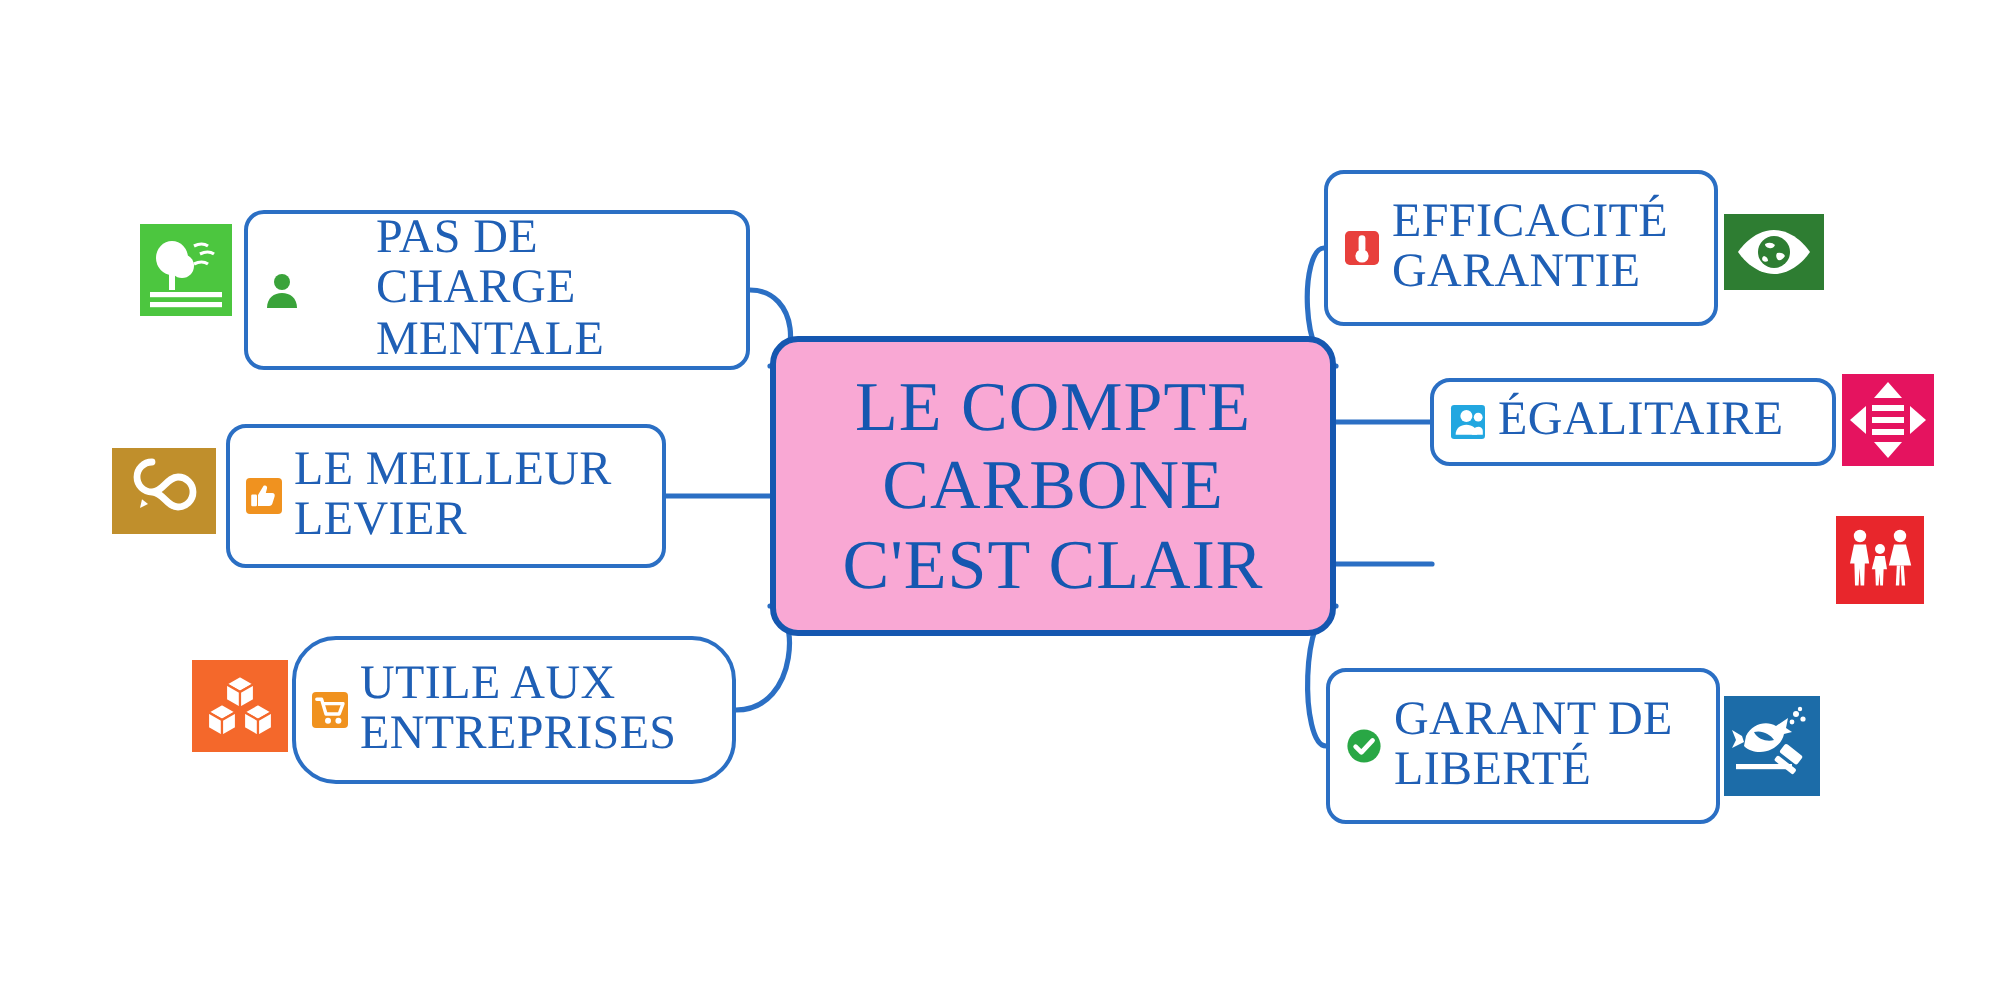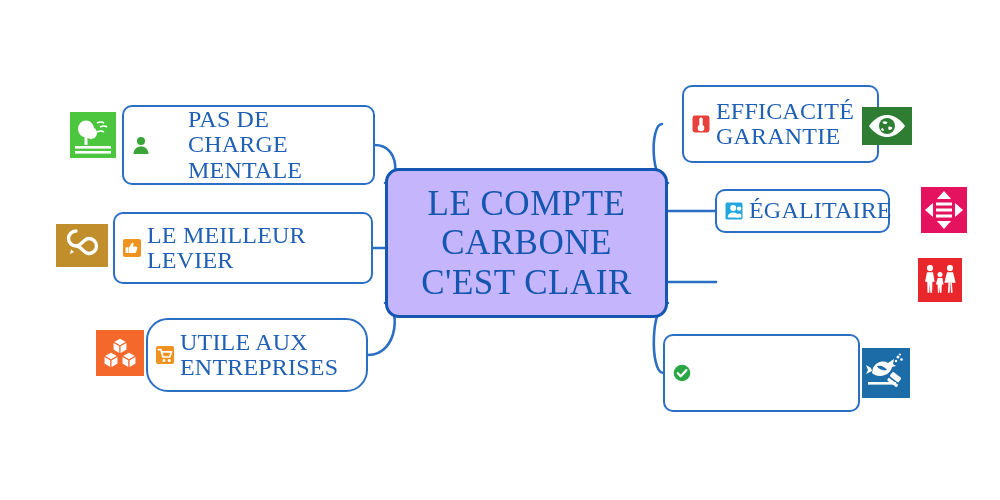--- a/index.html
+++ b/index.html
@@ -27,21 +27,21 @@
 
   
   .central-node {
     position: absolute;
     left: 385px;
     top: 168px;
     width: 283px;
     height: 150px;
     border: 3px solid #1557b0;
     border-radius: 14px;
-    background: #c4b5fd;
+    background: #f9a8d4;
     box-sizing: border-box;
     display: flex;
     align-items: center;
     justify-content: center;
     z-index: 5;
   }
   .central-text {
     color: #1557b0;
     font-size: 35px;
     line-height: 1.12;
@@ -88,25 +88,25 @@
     position: absolute;
     display: flex;
     align-items: center;
     justify-content: center;
     z-index: 6;
   }
   .side-icon svg { display: block; }
 
   
   #node-pas-de-charge   { left: 122px; top: 105px;  width: 253px; height: 80px; gap: 32px;  }
-  #node-meilleur-levier { left: 113px; top: 212px;  width: 260px; height: 72px;  }
+  #node-meilleur-levier { left: 113px; top: 212px;  width: 220px; height: 72px;  }
   #node-utile-entreprises { left: 146px; top: 318px; width: 222px; height: 74px; border-radius: 22px; }
 
-  #node-efficacite      { left: 682px; top: 85px;   width: 197px; height: 78px;  }
-  #node-egalitaire      { left: 715px; top: 189px;  width: 175px; height: 44px;  }
+  #node-efficacite      { left: 662px; top: 85px;   width: 197px; height: 78px;  }
+  #node-egalitaire      { left: 715px; top: 189px;  width: 203px; height: 44px;  }
   #node-cest-juste      { left: 716px; top: 260px;  width: 200px; height: 44px;  }
   #node-garant-liberte  { left: 663px; top: 334px;  width: 197px; height: 78px;  }
 
   #icon-park      { left: 70px;  top: 112px; width: 46px; height: 46px; }
   #icon-infinity  { left: 56px;  top: 224px; width: 52px; height: 43px; }
   #icon-cubes     { left: 96px;  top: 330px; width: 48px; height: 46px; }
   #icon-globe-eye { left: 862px; top: 107px; width: 50px; height: 38px; }
   #icon-equality  { left: 921px; top: 187px; width: 46px; height: 46px; }
   #icon-family    { left: 918px; top: 258px; width: 44px; height: 44px; }
   #icon-dove      { left: 862px; top: 348px; width: 48px; height: 50px; }
@@ -281,20 +281,22 @@
     </svg>
   </div>
 
   <div class="node" id="node-garant-liberte">
     <span class="mini-icon">
       <svg width="20" height="20" viewBox="0 0 20 20">
         <circle cx="10" cy="10" r="8.3" fill="#29a745"></circle>
         <path d="M5.8 10.3 l2.9 2.9 l5.6 -6" fill="none" stroke="#ffffff" stroke-width="2.3" stroke-linecap="round" stroke-linejoin="round"></path>
       </svg>
     </span>
+    <span class="node-label">GARANT DE
+LIBERTÉ</span>
   </div>
   <div class="side-icon" id="icon-dove">
     <svg width="48" height="50" viewBox="0 0 48 50">
       <rect x="0" y="0" width="48" height="50" fill="#1c6ca8"></rect>
 
       <path d="M11 20 c3 -6 10 -8 15 -5 l6 -4 l-1 5 l3 2 l-4 1 c-1 5 -6 9 -12 9 c-3 0 -6 -1 -8 -3 z" fill="#ffffff"></path>
 
       <path d="M15 18 c4 -1 8 1 10 4 c-3 1 -8 0 -10 -4 z" fill="#1c6ca8"></path>
 
       <path d="M9 20 l-5 -3 l2 5 l-2 4 l6 -3 z" fill="#ffffff"></path>

